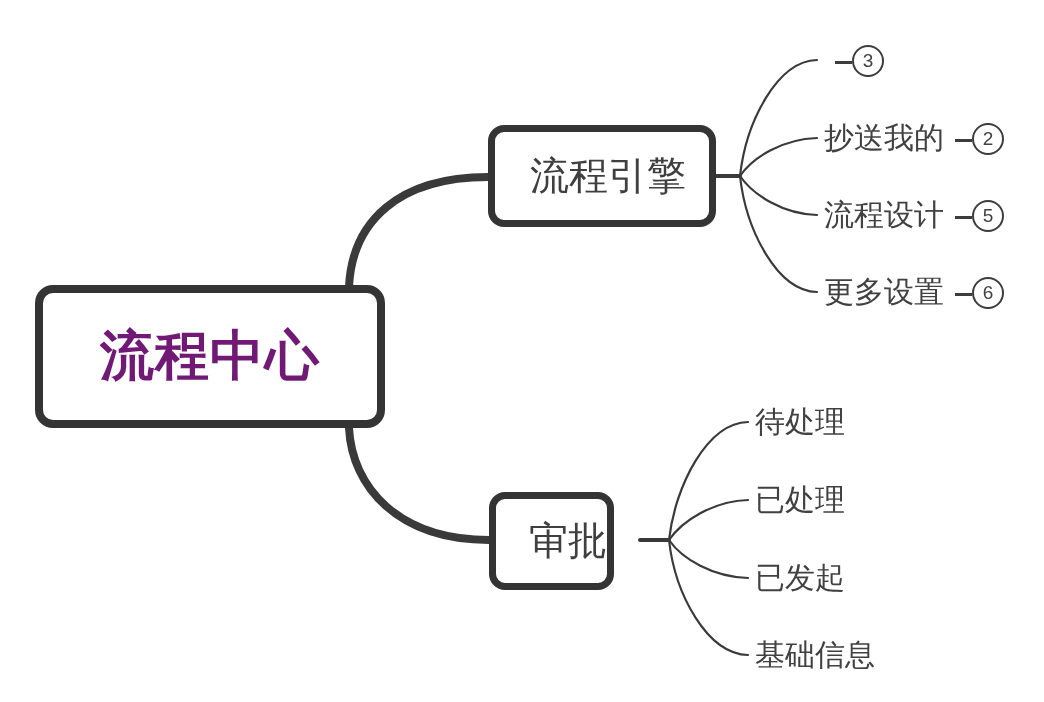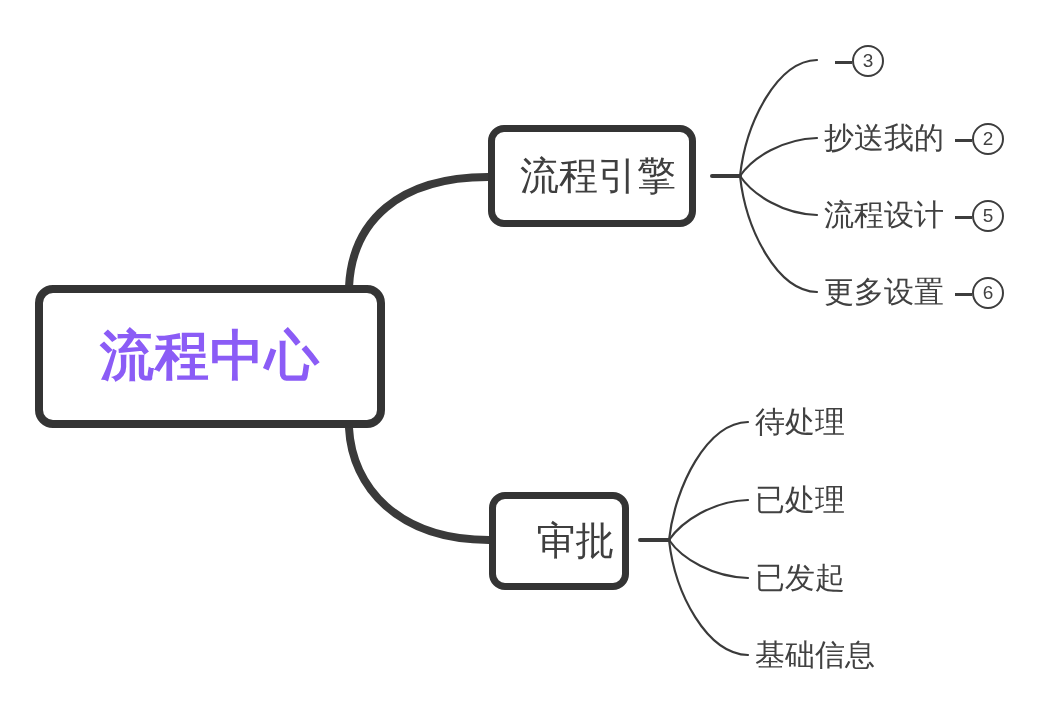--- a/index.html
+++ b/index.html
@@ -37,34 +37,34 @@
   .node-root {
     left: 35px;
     top: 285px;
     width: 350px;
     height: 143px;
     border-width: 8px;
     border-radius: 18px;
     font-size: 54px;
     font-weight: bold;
     letter-spacing: 1px;
-    color: #8b5cf6;
+    color: #701a75;
   }
   .node-engine {
     left: 488px;
     top: 125px;
-    width: 208px;
+    width: 228px;
     height: 102px;
     font-size: 39px;
     padding-left: 12px;
   }
   .node-approval {
     left: 489px;
     top: 492px;
-    width: 140px;
+    width: 125px;
     height: 98px;
     font-size: 39px;
     padding-left: 33px;
   }
   .leaf {
     position: absolute;
     display: flex;
     align-items: center;
     height: 42px;
     font-size: 30px;

